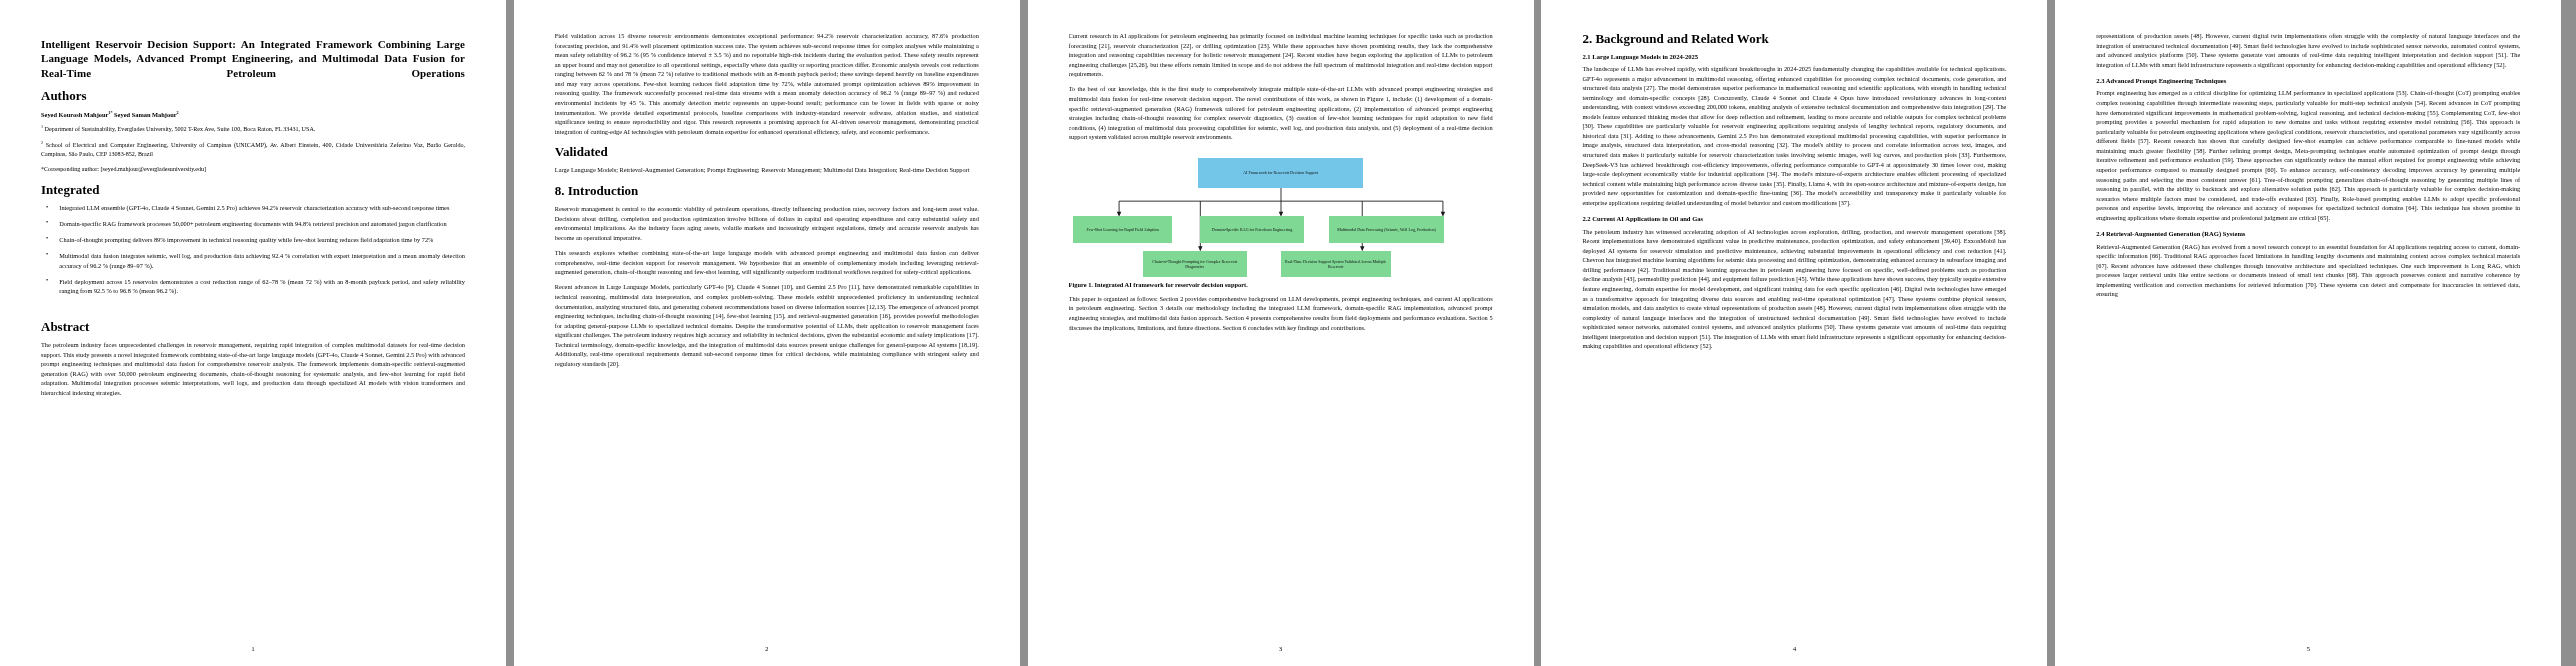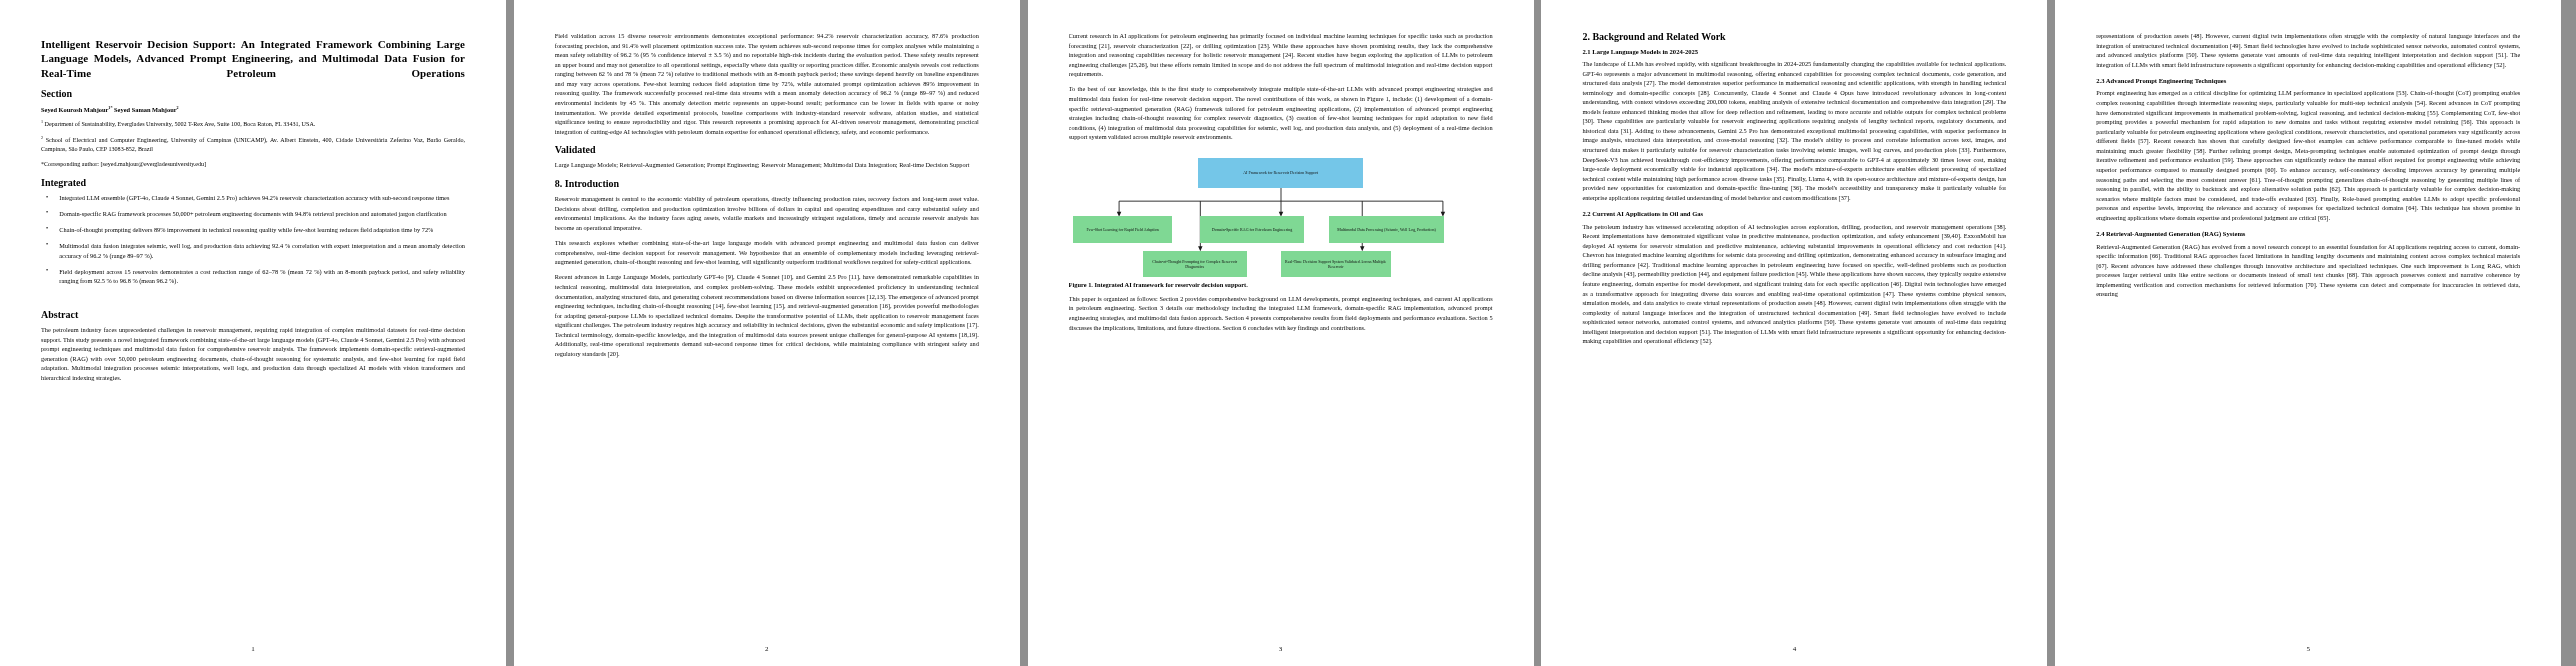--- a/index.html
+++ b/index.html
@@ -4,21 +4,21 @@
 <style>
   html,body{margin:0;padding:0;background:#9a9a9a;}
   body{font-family:"Liberation Serif", serif;}
   .viewport{width:2576px;height:667px;background:#8f8f8f;display:flex;align-items:flex-start;justify-content:flex-start;overflow:hidden;position:relative;}
   .pages{display:flex;gap:7.8px;padding:0;}
   .page{width:506px;height:667px;background:#ffffff;position:relative;box-sizing:border-box;padding:31px 41px 19px 41px;display:flex;flex-direction:column;}
   .page-inner{flex:1 1 auto;overflow:hidden;}
   .pagenum{position:absolute;bottom:14.5px;left:0;right:0;text-align:center;font-size:7px;color:#0b0b0b;}
 
   h1.title{font-size:11px;line-height:1.30;font-weight:bold;margin:6px 0 0 0;text-align:justify;text-align-last:justify;letter-spacing:0.1px;color:#000;}
-  h2.sec{font-size:10px;font-weight:bold;margin:8.3px 0 5px 0;color:#000;}
+  h2.sec{font-size:13px;font-weight:bold;margin:8.3px 0 5px 0;color:#000;}
   h2.sec.tight{margin-top:23px;}
   h3.subsec{font-size:6.6px;font-weight:bold;margin:7.8px 0 4.4px 0;color:#000;}
   p.body{font-size:6.3px;line-height:1.52;text-align:justify;margin:0 0 5.6px 0;color:#060606;}
   p.auth{font-size:6.4px;font-weight:bold;margin:5.6px 0 6.1px 0;}
   p.aff{font-size:6.1px;line-height:1.5;text-align:justify;margin:0 0 5.6px 0;}
   sup{font-size:4.1px;vertical-align:super;}
 
   ul.highlights{list-style:none;margin:3.3px 0 0 0;padding:0;}
   ul.highlights li{position:relative;padding-left:18.3px;font-size:6.3px;line-height:1.56;text-align:justify;margin-bottom:6.1px;}
   ul.highlights li:before{content:"\2022";position:absolute;left:5px;top:-0.6px;font-size:6.1px;}
@@ -35,21 +35,21 @@
 </head>
 <body>
 
 <div class="viewport">
 <div class="pages">
 
   <div class="page">
     <div class="page-inner">
       <h1 class="title">Intelligent Reservoir Decision Support: An Integrated Framework Combining Large Language Models, Advanced Prompt Engineering, and Multimodal Data Fusion for Real-Time Petroleum Operations</h1>
 
-      <h2 class="sec">Section</h2>
+      <h2 class="sec">Authors</h2>
       <p class="auth"><span>Seyed Kourosh Mahjour</span><sup>1*</sup> <span>Seyed Saman Mahjour</span><sup>2</sup></p>
 
       <p class="aff"><sup>1</sup><span> Department of Sustainability, Everglades University, 5002 T-Rex Ave, Suite 100, Boca Raton, FL 33431, USA.</span></p>
       <p class="aff"><sup>2</sup><span> School of Electrical and Computer Engineering, University of Campinas (UNICAMP), Av. Albert Einstein, 400, Cidade Universitária Zeferino Vaz, Barão Geraldo, Campinas, São Paulo, CEP 13083-852, Brazil</span></p>
       <p class="aff">*Corresponding author: [seyed.mahjour@evergladesuniversity.edu]</p>
 
       <h2 class="sec">Integrated</h2>
       <ul class="highlights">
         <li>Integrated LLM ensemble (GPT-4o, Claude 4 Sonnet, Gemini 2.5 Pro) achieves 94.2% reservoir characterization accuracy with sub-second response times</li>
         <li>Domain-specific RAG framework processes 50,000+ petroleum engineering documents with 94.8% retrieval precision and automated jargon clarification</li>

